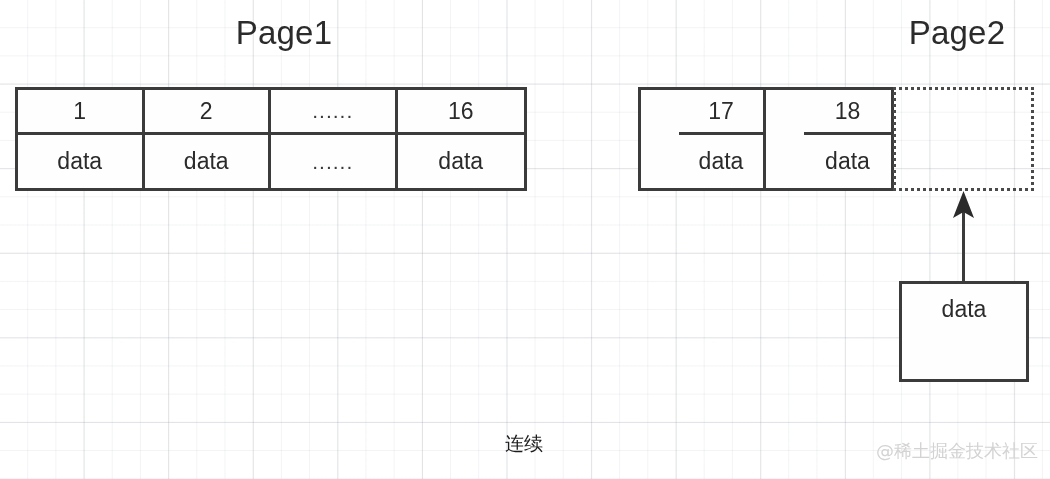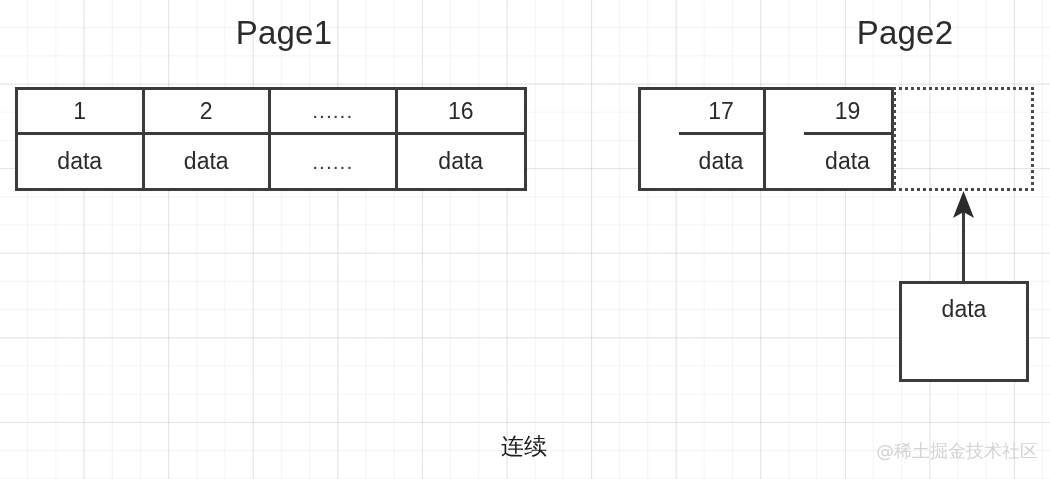--- a/index.html
+++ b/index.html
@@ -127,21 +127,21 @@
     height: 100px;
     overflow: visible;
   }
 
   
   #caption {
     position: absolute;
     left: 524px;
     top: 431px;
     transform: translateX(-50%);
-    font-size: 23px;
+    font-size: 19px;
     color: #1c1c1c;
     white-space: nowrap;
     font-family: Liberation Serif, serif;
   }
 
   
   #watermark {
     position: absolute;
     right: 12px;
     bottom: 16px;
@@ -152,21 +152,21 @@
     user-select: none;
   }
 </style>
 </head>
 <body>
 
 <div id="canvas">
 
   <div class="page-title" style="left:284px; top:16px;">Page1</div>
 
-  <div class="page-title" style="left:905px; top:16px;">Page2</div>
+  <div class="page-title" style="left:957px; top:16px;">Page2</div>
 
   <div class="table" id="table-page1">
     <div class="col">
       <div class="cell key">1</div>
       <div class="cell val">data</div>
     </div>
     <div class="col">
       <div class="cell key">2</div>
       <div class="cell val">data</div>
     </div>
@@ -179,21 +179,21 @@
       <div class="cell val">data</div>
     </div>
   </div>
 
   <div class="table" id="table-page2">
     <div class="col">
       <div class="cell key">17</div>
       <div class="cell val">data</div>
     </div>
     <div class="col">
-      <div class="cell key">19</div>
+      <div class="cell key">18</div>
       <div class="cell val">data</div>
     </div>
   </div>
 
   <div id="free-space"></div>
 
   <div id="insert-arrow">
     <svg width="68" height="100" viewBox="0 0 68 100" xmlns="http://www.w3.org/2000/svg">
       <line x1="33.5" y1="100" x2="33.5" y2="22" stroke="#3b3b3b" stroke-width="3"></line>
       <polygon points="33.5,5 44,32 33.5,26 23,32" fill="#2b2b2b"></polygon>

